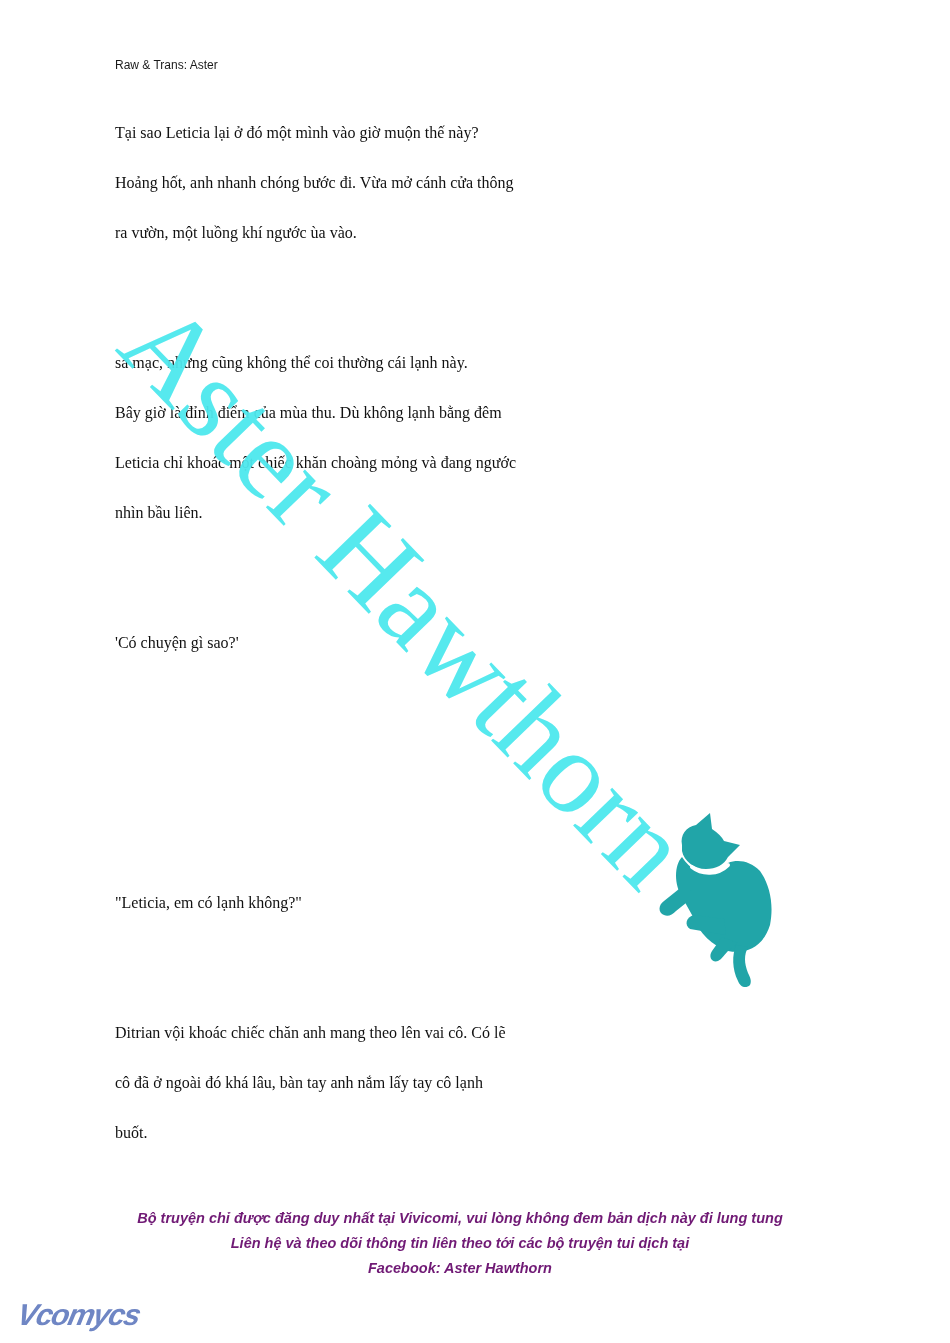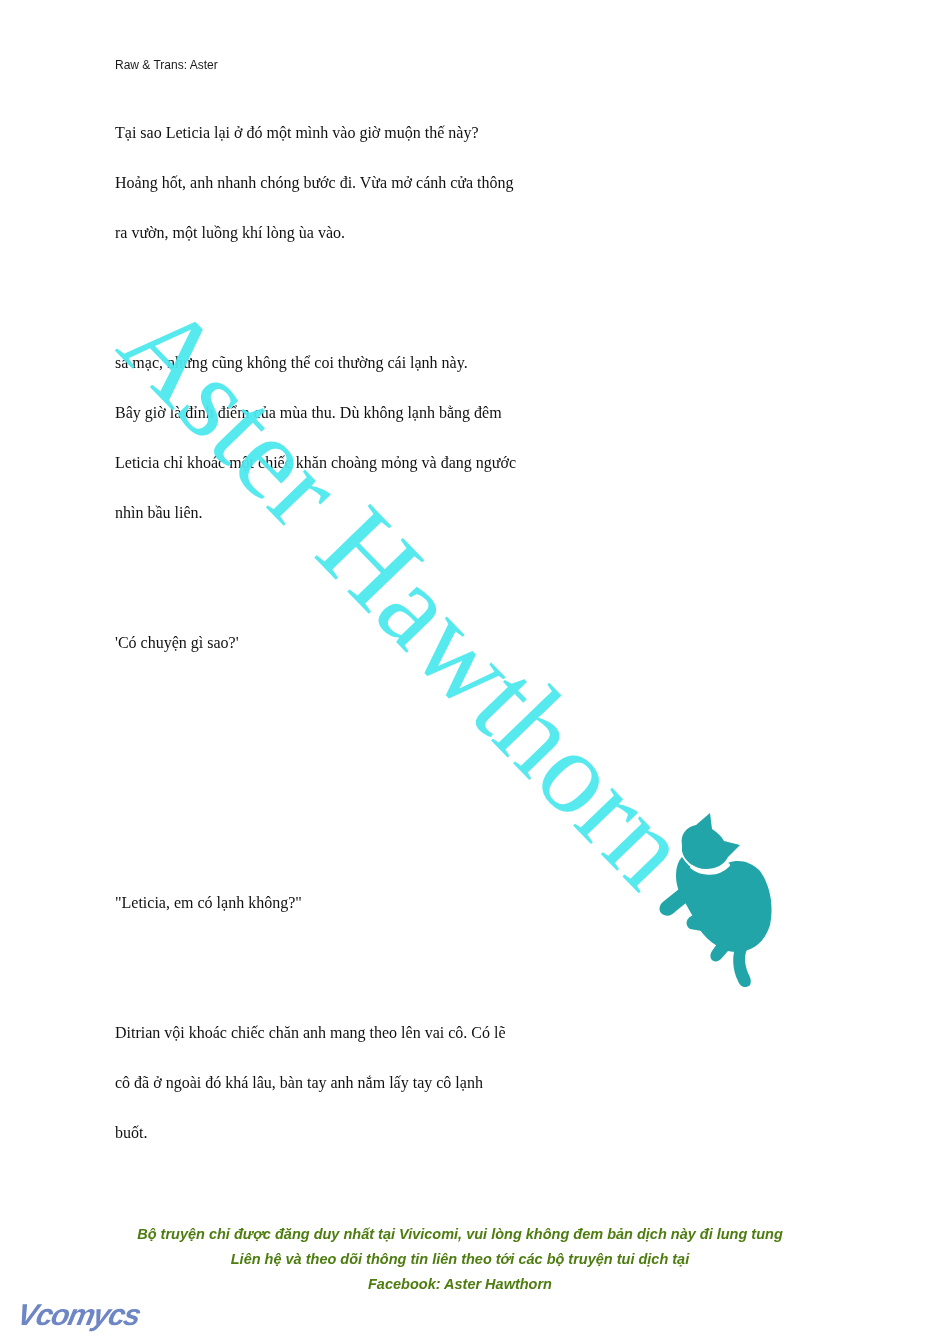--- a/index.html
+++ b/index.html
@@ -74,22 +74,21 @@
   }
   .footer {
     position: absolute;
     left: 0;
     width: 920px;
     text-align: center;
     font-family: "Liberation Sans", sans-serif;
     font-style: italic;
     font-weight: bold;
     font-size: 14.5px;
-    color: #4d7c0f;
-    margin-top: 16px;
+    color: #701a75;
   }
   .footer .fline {
     display: block;
     height: 25px;
     line-height: 25px;
     white-space: nowrap;
   }
   .footer { top: 1206px; }
   .site-logo {
     position: absolute;
@@ -116,21 +115,21 @@
 </head>
 <body>
 
 <div class="page">
 
   <div class="header-credit">Raw &amp; Trans: Aster</div>
 
   <div class="body-text" id="p1">
     <span class="line">Tại sao Leticia lại ở đó một mình vào giờ muộn thế này?</span>
     <span class="line">Hoảng hốt, anh nhanh chóng bước đi. Vừa mở cánh cửa thông</span>
-    <span class="line">ra vườn, một luồng khí lòng ùa vào.</span>
+    <span class="line">ra vườn, một luồng khí ngước ùa vào.</span>
   </div>
 
   <div class="body-text" id="p2">
     <span class="line">sa mạc, nhưng cũng không thể coi thường cái lạnh này.</span>
     <span class="line">Bây giờ là đỉnh điểm của mùa thu. Dù không lạnh bằng đêm</span>
     <span class="line">Leticia chỉ khoác một chiếc khăn choàng mỏng và đang ngước</span>
     <span class="line">nhìn bầu liên.</span>
   </div>
 
   <div class="body-text" id="p3">

